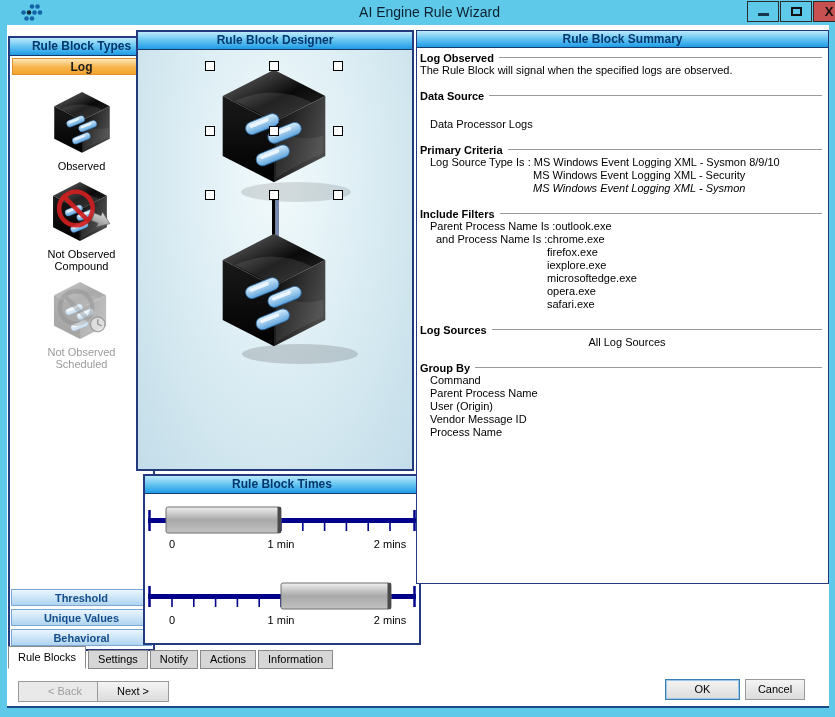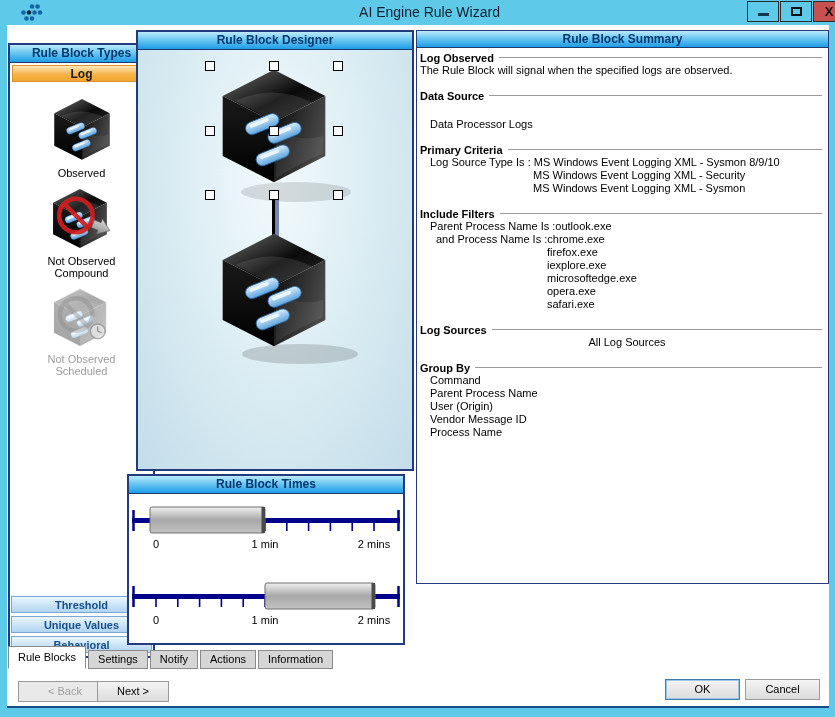--- a/index.html
+++ b/index.html
@@ -23,37 +23,37 @@
   
   .content { position:absolute; left:7px; top:25px; width:822px; height:683px;
              background:#fff; border-bottom:2px solid #1b4a8a; }
 
   .panel { position:absolute; border:2px solid #233a7c; background:#fff; }
   .phead { height:18px; line-height:17px; text-align:center; font-size:12px; font-weight:bold;
            color:#00386e; background:linear-gradient(#bde9fb, #6cc8f2 45%, #1e9ce6);
            border-bottom:1px solid #1b3a6b; }
 
   
-  .left-panel { left:1px; top:18px; width:147px; height:615px; display:flex; flex-direction:column; }
+  .left-panel { left:1px; top:11px; width:147px; height:615px; display:flex; flex-direction:column; }
   .log-btn { margin:2px; height:17px; line-height:16px; text-align:center; font-size:12px; font-weight:bold;
              color:#1c1c1c; background:linear-gradient(#fde7bb, #f7b449 55%, #f3a430);
              border:1px solid #e0912c; cursor:pointer; }
   .type-item { display:flex; flex-direction:column; align-items:center; cursor:pointer; }
   .type-label { font-size:11px; color:#000; text-align:center; width:104px; line-height:12px; margin-top:4px; }
   .type-item.disabled .type-label { color:#9b9b9b; cursor:default; }
   .lp-spacer { flex:1; }
   .nav-btn { margin:3px 1px 0; height:17px; line-height:16px; text-align:center; font-size:11px; font-weight:bold;
              color:#154f8b; background:linear-gradient(#eaf6fe, #b0d4f0); border:1px solid #7aa7d4; cursor:pointer; }
   .nav-btn:last-child { margin-bottom:3px; }
 
   
   .designer-panel { left:129px; top:5px; width:278px; height:441px; }
   .designer-canvas { display:block;
     background: radial-gradient(ellipse at 50% 30%, #f2fafc 0%, #ddeef4 45%, #c3dde9 100%); }
-  .times-panel { left:120px; top:449px; width:278px; height:171px; }
+  .times-panel { left:136px; top:449px; width:278px; height:171px; }
   .slider { display:block; margin:0 0 0 3px; }
   .slider.first { margin-top:11px; }
   .slider.second { margin-top:29px; }
 
   
   .summary-panel { left:409px; top:5px; width:413px; height:554px; border:1px solid #233a7c; }
   .summary-panel .phead { height:17px; }
   .sum-body { padding:3px 4px 0 3px; }
   .sum-sec { margin-bottom:12px; }
   .sum-head { display:flex; align-items:center; height:13px; }
@@ -68,21 +68,21 @@
          background:#d6d6d6; border:1px solid #8a8a8a; margin-right:2px; cursor:pointer; }
   .tab.active { height:23px; line-height:21px; background:#fff; border-bottom:1px solid #fff; z-index:2; }
 
   
   .wbutton { position:absolute; height:21px; font-size:11px; text-align:center; line-height:19px;
              background:linear-gradient(#f4f4f4,#dcdcdc); border:1px solid #9a9a9a; cursor:pointer; }
   .wbutton.disabled { color:#9d9d9d; background:#e9e9e9; cursor:default; }
   .btn-back  { left:11px;  top:656px; width:94px; }
   .btn-next  { left:90px;  top:656px; width:72px; }
   .btn-ok    { left:658px; top:654px; width:75px; border:1px solid #3c7fb1; box-shadow:0 0 0 1px #9cc7e8 inset; }
-  .btn-cancel{ left:738px; top:654px; width:75px; }
+  .btn-cancel{ left:738px; top:654px; width:60px; }
 
   .hiddefs { position:absolute; width:0; height:0; overflow:hidden; }
 </style>
 </head>
 <body>
 
 <svg class="hiddefs" aria-hidden="true">
   <defs>
     <linearGradient id="gTop" x1="0" y1="0" x2="1" y2="1">
       <stop offset="0" stop-color="#6f6f6f"></stop>
@@ -298,21 +298,21 @@
             </div>
             <div class="sum-line" style="padding-left: 10px; margin-top: 16px;">Data Processor Logs</div>
           </div>
           <div class="sum-sec">
             <div class="sum-head">
               <span class="sum-title">Primary Criteria</span>
               <span class="sum-rule"></span>
             </div>
             <div class="sum-line" style="padding-left: 10px;">Log Source Type Is : MS Windows Event Logging XML - Sysmon 8/9/10</div>
             <div class="sum-line" style="padding-left: 113px;">MS Windows Event Logging XML - Security</div>
-            <div class="sum-line" style="padding-left: 113px;">MS Windows Event Logging XML - Sysmon</div>
+            <div class="sum-line" style="padding-left: 113px; font-style: italic;">MS Windows Event Logging XML - Sysmon</div>
           </div>
           <div class="sum-sec">
             <div class="sum-head">
               <span class="sum-title">Include Filters</span>
               <span class="sum-rule"></span>
             </div>
             <div class="sum-line" style="padding-left: 10px;">Parent Process Name Is :outlook.exe</div>
             <div class="sum-line" style="padding-left: 16px;">and Process Name Is :chrome.exe</div>
             <div class="sum-line" style="padding-left: 127px;">firefox.exe</div>
             <div class="sum-line" style="padding-left: 127px;">iexplore.exe</div>

